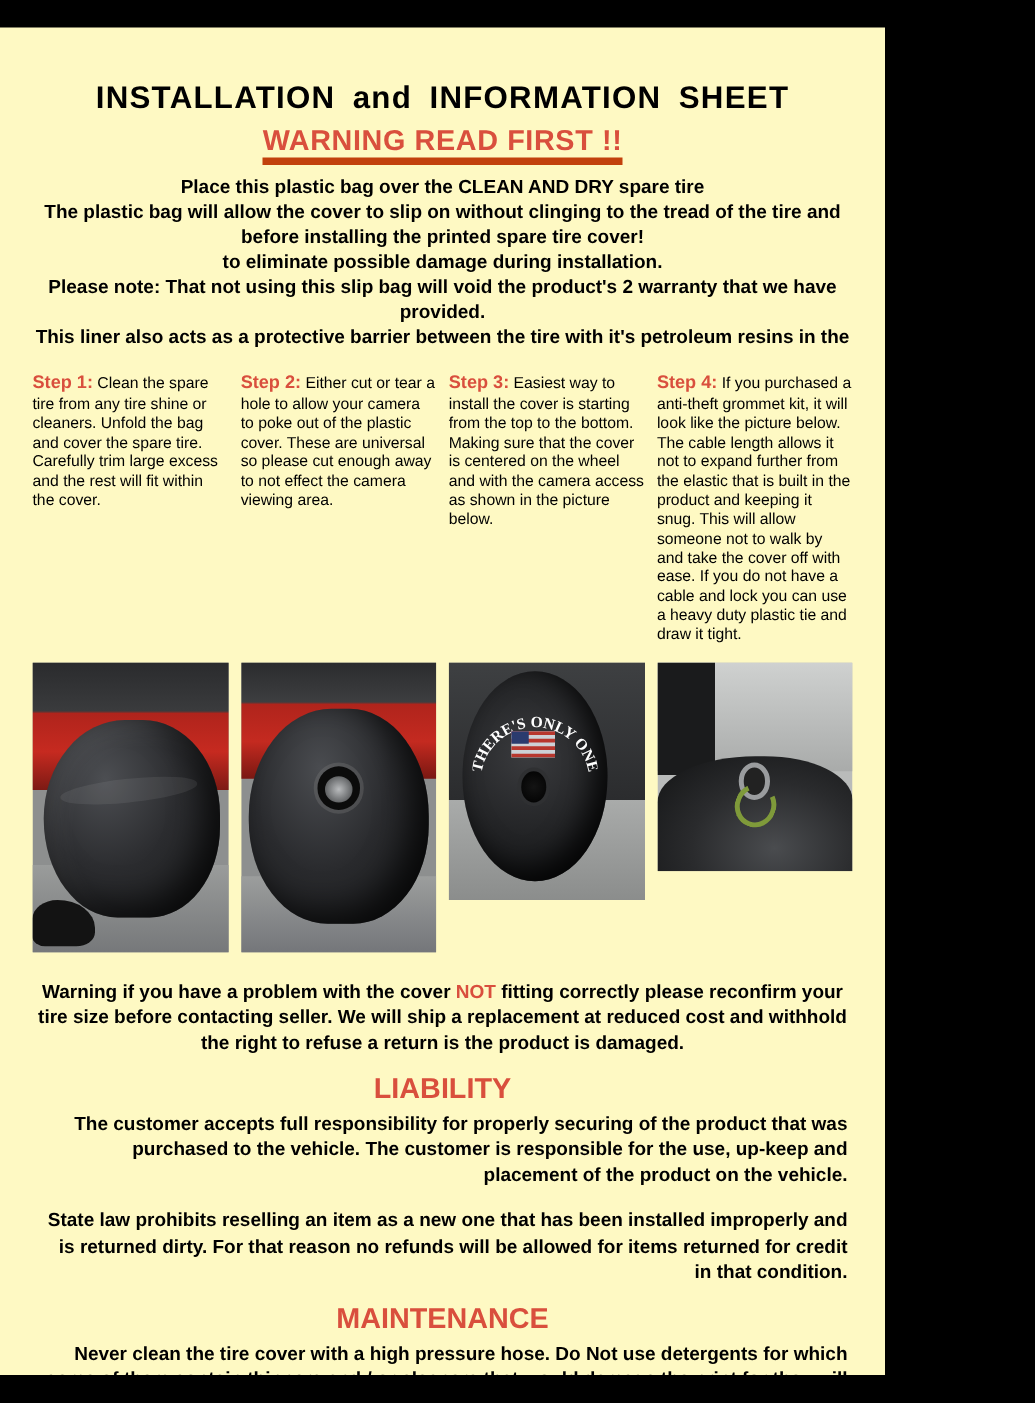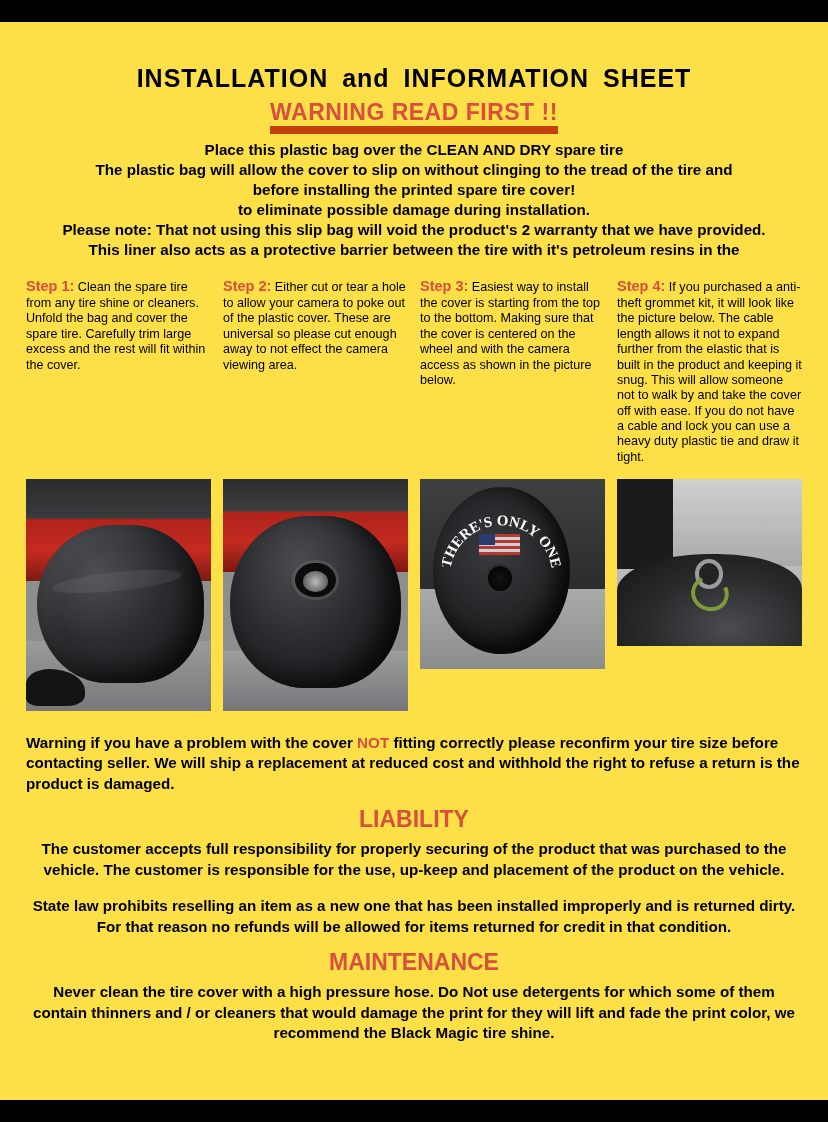--- a/index.html
+++ b/index.html
@@ -10,44 +10,44 @@
   body {
     width: 828px;
     height: 1122px;
     font-family: "Liberation Sans", sans-serif;
     overflow: hidden;
   }
   .page {
     position: absolute;
     left: 0;
     top: 22px;
-    width: 828px;
+    width: 708px;
     height: 1078px;
-    background: #fde047;
+    background: #fef9c3;
     box-sizing: border-box;
     padding: 28px 26px 10px 26px;
   }
   .title {
     text-align: center;
     font-size: 25px;
     font-weight: bold;
     letter-spacing: 1px;
     color: #000;
     margin: 14px 0 6px 0;
     word-spacing: 6px;
   }
   .warning-head {
     text-align: center;
     margin: 6px 0 14px 0;
   }
   .warning-head span {
     font-size: 23px;
     font-weight: bold;
     color: #d94f3d;
-    border-bottom: 8px solid #c2410c;
+    border-bottom: 6px solid #c2410c;
     padding-bottom: 1px;
     letter-spacing: 0.5px;
   }
   .intro {
     text-align: center;
     font-size: 15.2px;
     font-weight: bold;
     line-height: 1.32;
     color: #000;
     margin: 0 2px 18px 2px;
@@ -125,31 +125,32 @@
   .p4-cover { position:absolute; left:0; bottom:0; width:100%; height:55%; background:radial-gradient(ellipse at 60% 80%, #4a4c4f 0%, #2a2b2d 50%, #121314 100%); border-radius:50% 45% 0 0/40% 38% 0 0; }
   .p4-grommet { position:absolute; left:42%; top:48%; width:11%; height:13%; border:4px solid #9a9c9e; border-radius:50%; background:#222; }
   .p4-hook { position:absolute; left:40%; top:58%; width:16%; height:16%; border:4px solid #7f9a3a; border-radius:50%; border-top-color:transparent; transform:rotate(20deg); }
 
   .warn-block {
     margin-top: 22px;
     font-size: 15.2px;
     font-weight: bold;
     line-height: 1.34;
     color: #000;
+    text-align: center;
   }
   .warn-block .red { color: #d94f3d; }
   .section-title {
     text-align: center;
     color: #d94f3d;
     font-size: 23px;
     font-weight: bold;
     margin: 12px 0 6px 0;
   }
   .centered-block {
-    text-align: center;
+    text-align: right;
     font-size: 15.2px;
     font-weight: bold;
     line-height: 1.35;
     color: #000;
     margin: 0 4px;
   }
   .gap { height: 16px; }
 </style>
 </head>
 <body>

